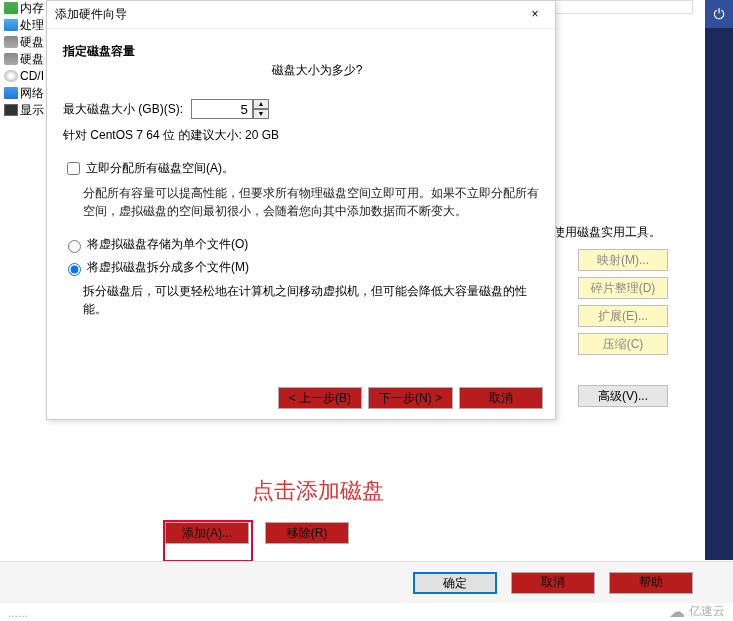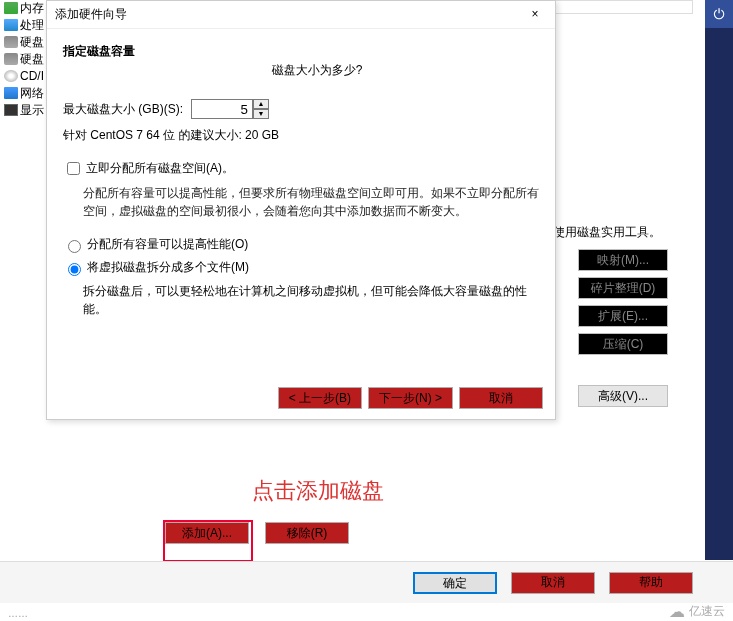--- a/index.html
+++ b/index.html
@@ -41,21 +41,21 @@
   .radio-help { margin: 4px 0 16px 20px; line-height: 1.5; }
 
   .dialog-footer { position: absolute; bottom: 10px; right: 12px; display: flex; gap: 6px; }
   .btn { min-width: 84px; height: 22px; border: 1px solid #adadad; background: #b91c1c; cursor: pointer; font-size: 12px; font-family: inherit; padding: 0 10px; }
 
   
   .right-panel { position: absolute; right: 40px; top: 0; width: 140px; }
   .right-panel .pbox { border: 1px solid #ddd; height: 14px; margin-bottom: 10px; }
   .right-panel .lbl { margin-top: 210px; margin-bottom: 8px; }
   .btn-side { width: 90px; height: 22px; margin: 6px auto; display: block; border: 1px solid #bfbfbf; background: #e6e6e6; font-size: 12px; font-family: inherit; }
-  .btn-side.disabled { color: #888; background: #000000; }
+  .btn-side.disabled { color: #888; background: #fef9c3; }
 
   .right-strip { position: absolute; right: 0; top: 0; width: 28px; height: 560px; background: #1b2a5a; }
   .pwr { position: absolute; right: 0; top: 0; width: 28px; height: 28px; background: #324f99; color: #fff; text-align: center; line-height: 28px; font-size: 14px; }
 
   .add-remove { position: absolute; left: 165px; top: 522px; display: flex; gap: 16px; align-items: center; }
   .red-box { position: absolute; left: 163px; top: 520px; width: 90px; height: 42px; border: 2px solid #e03; }
 
   .red-note { position: absolute; left: 252px; top: 476px; font-family: "SimSun","KaiTi",serif; font-size: 22px; color: #d33; }
 
   .bottom-bar { position: absolute; left: 0; bottom: 18px; width: 100%; height: 42px; background: #f5f5f5; border-top: 1px solid #ddd; display: flex; align-items: center; justify-content: flex-end; padding-right: 40px; gap: 14px; }
@@ -137,21 +137,21 @@
     <div class="reco">针对 CentOS 7 64 位 的建议大小: 20 GB</div>
 
     <div class="chk-row">
       <input type="checkbox" style="">
       <span>立即分配所有磁盘空间(A)。</span>
     </div>
     <div class="help-text">分配所有容量可以提高性能，但要求所有物理磁盘空间立即可用。如果不立即分配所有空间，虚拟磁盘的空间最初很小，会随着您向其中添加数据而不断变大。</div>
 
     <div class="radio-row">
       <input type="radio" name="split" style="">
-      <span>分配所有容量可以提高性能(O)</span>
+      <span>将虚拟磁盘存储为单个文件(O)</span>
     </div>
     <div class="radio-row">
       <input type="radio" name="split" checked="" style="">
       <span>将虚拟磁盘拆分成多个文件(M)</span>
     </div>
     <div class="radio-help">拆分磁盘后，可以更轻松地在计算机之间移动虚拟机，但可能会降低大容量磁盘的性能。</div>
   </div>
 
   <div class="dialog-footer">
     <button class="btn">&lt; 上一步(B)</button>

